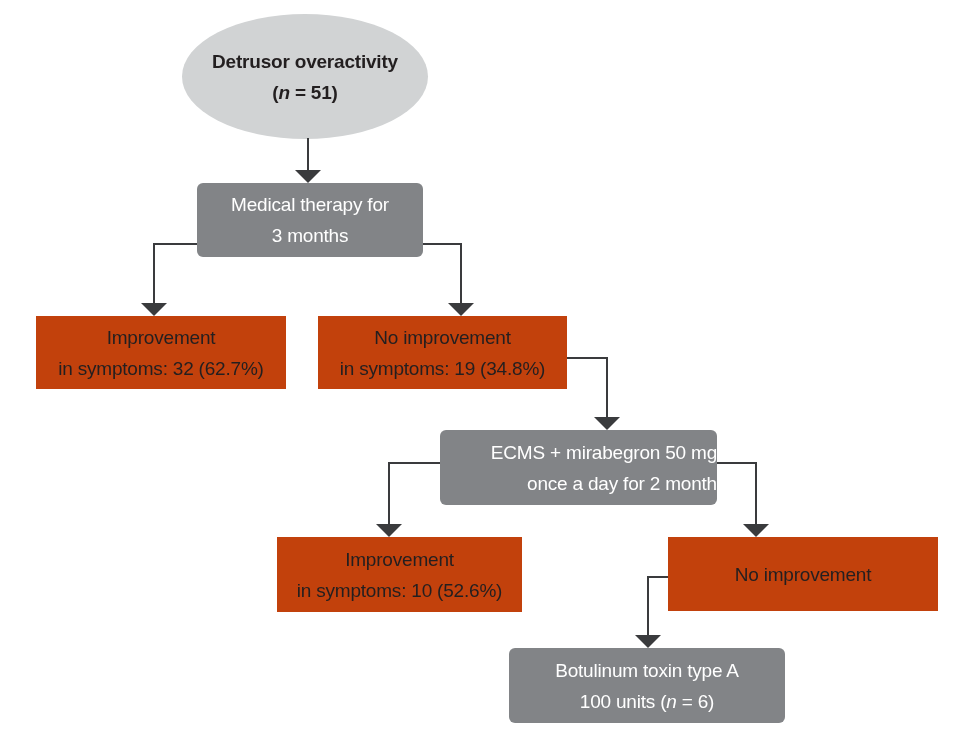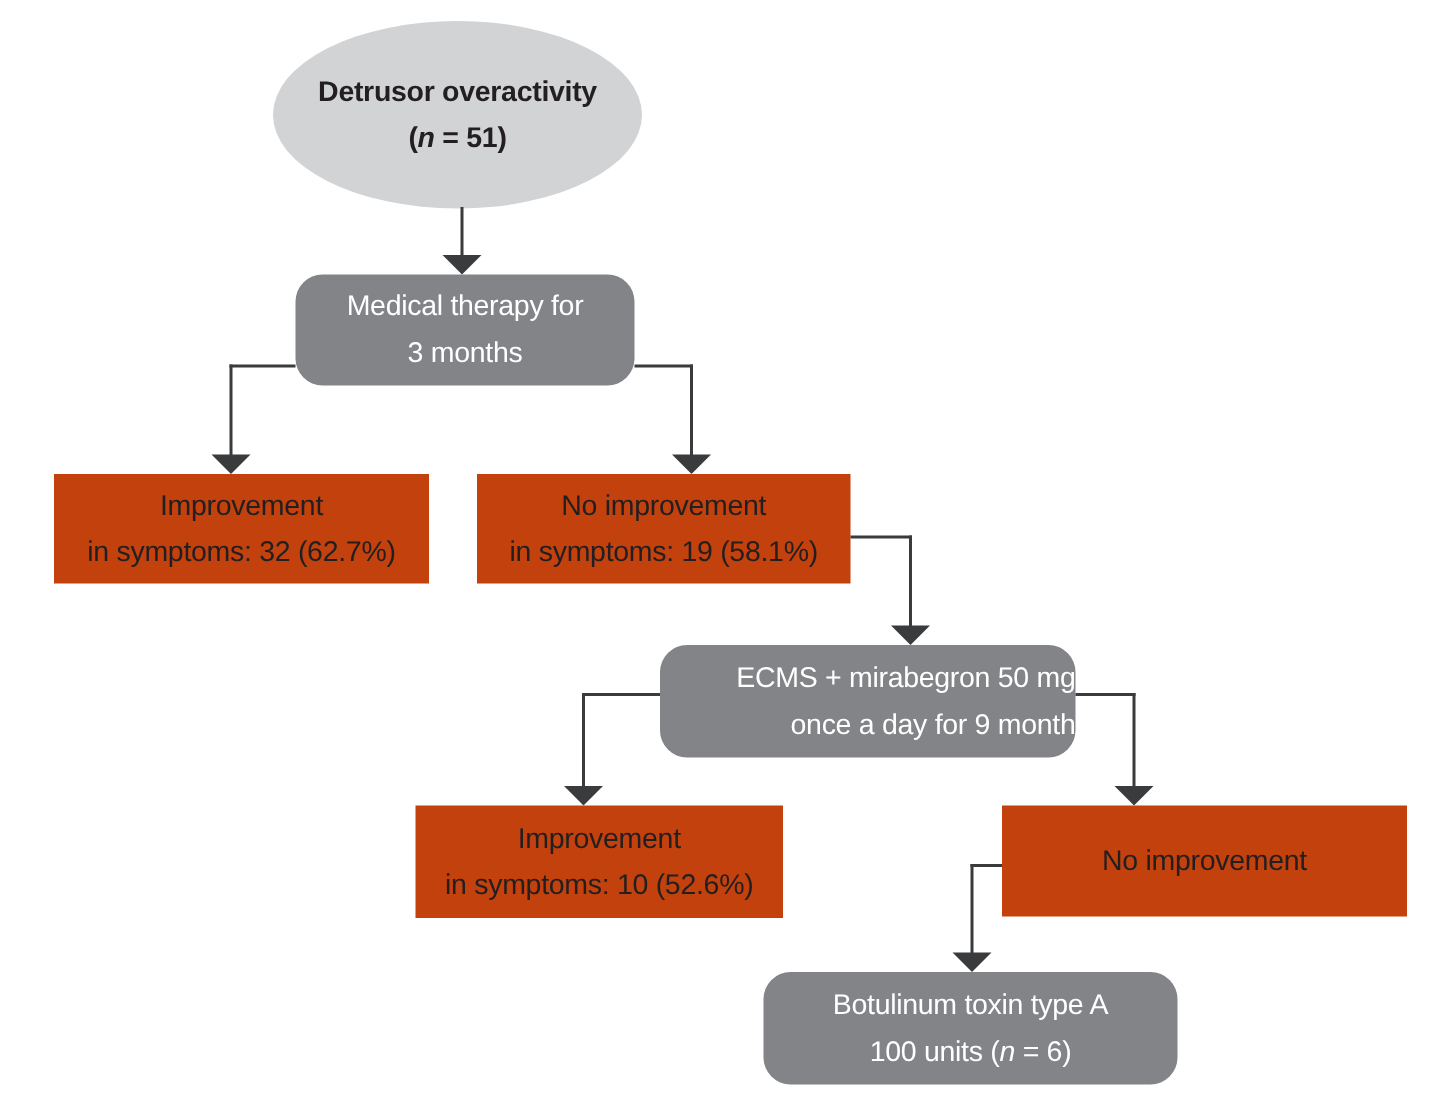--- a/index.html
+++ b/index.html
@@ -18,21 +18,21 @@
     font-size:19px;line-height:31px;letter-spacing:-0.2px;
   }
   .ellipse{
     background:#d1d3d4;
     border-radius:50%;
     font-weight:bold;
   }
   .dark{
     background:#828487;
     color:#ffffff;
-    border-radius:18px;
+    border-radius:6px;
   }
   .light{
     background:#c2410c;
     color:#231f20;
   }
   .line{
     position:absolute;
     background:#3a3b3d;
   }
   .arrow-down{
@@ -70,30 +70,30 @@
   <div class="line" style="left:460px;top:243px;width:2px;height:62px;"></div>
   <div class="arrow-down" style="left:448px;top:303px;"></div>
 
   <div class="node light" style="left:36px;top:316px;width:250px;height:73px;">
     <div>Improvement</div>
     <div>in symptoms: 32 (62.7%)</div>
   </div>
 
   <div class="node light" style="left:318px;top:316px;width:249px;height:73px;">
     <div>No improvement</div>
-    <div>in symptoms: 19 (58.1%)</div>
+    <div>in symptoms: 19 (34.8%)</div>
   </div>
 
   <div class="line" style="left:567px;top:357px;width:41px;height:2px;"></div>
   <div class="line" style="left:606px;top:357px;width:2px;height:61px;"></div>
   <div class="arrow-down" style="left:594px;top:417px;"></div>
 
   <div class="node dark" style="left:440px;top:430px;width:277px;height:75px;align-items:flex-end;">
     <div>ECMS + mirabegron 50 mg</div>
-    <div>once a day for 9 month</div>
+    <div>once a day for 2 month</div>
   </div>
 
   <div class="line" style="left:388px;top:462px;width:52px;height:2px;"></div>
   <div class="line" style="left:388px;top:462px;width:2px;height:63px;"></div>
   <div class="arrow-down" style="left:376px;top:524px;"></div>
 
   <div class="line" style="left:717px;top:462px;width:40px;height:2px;"></div>
   <div class="line" style="left:755px;top:462px;width:2px;height:63px;"></div>
   <div class="arrow-down" style="left:743px;top:524px;"></div>
 

